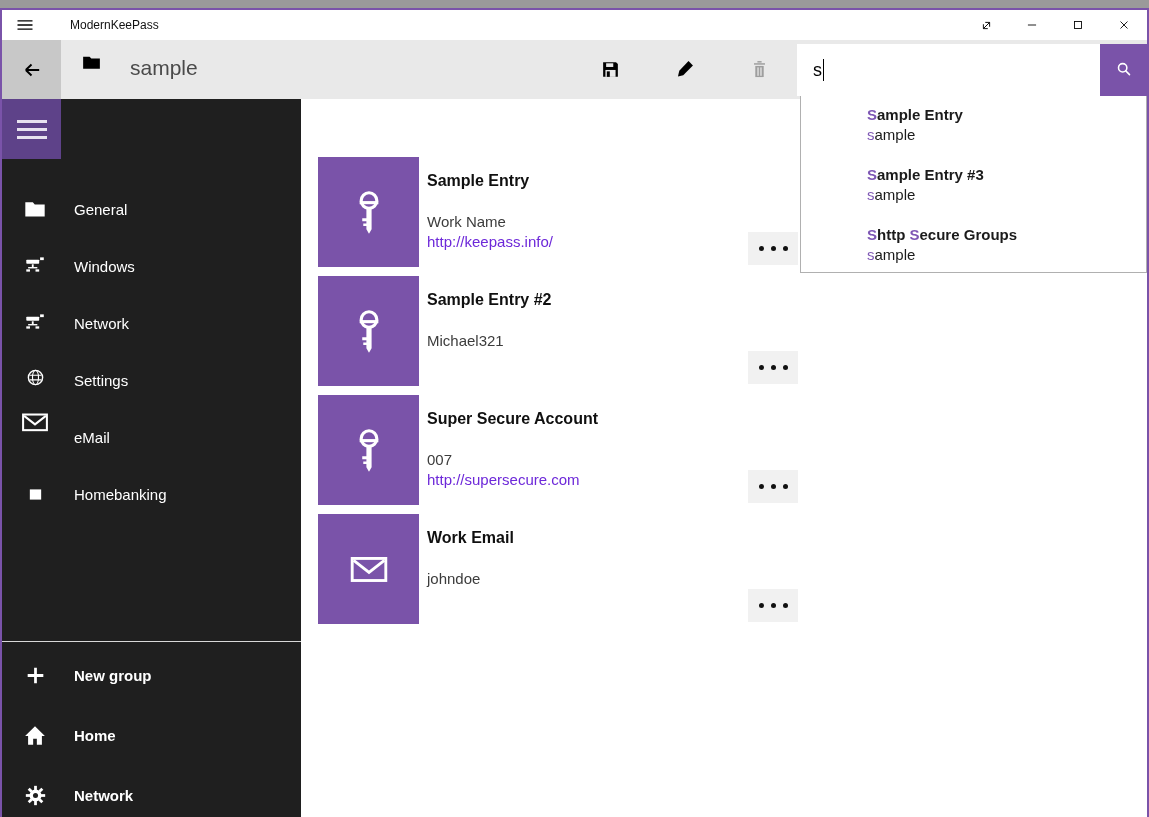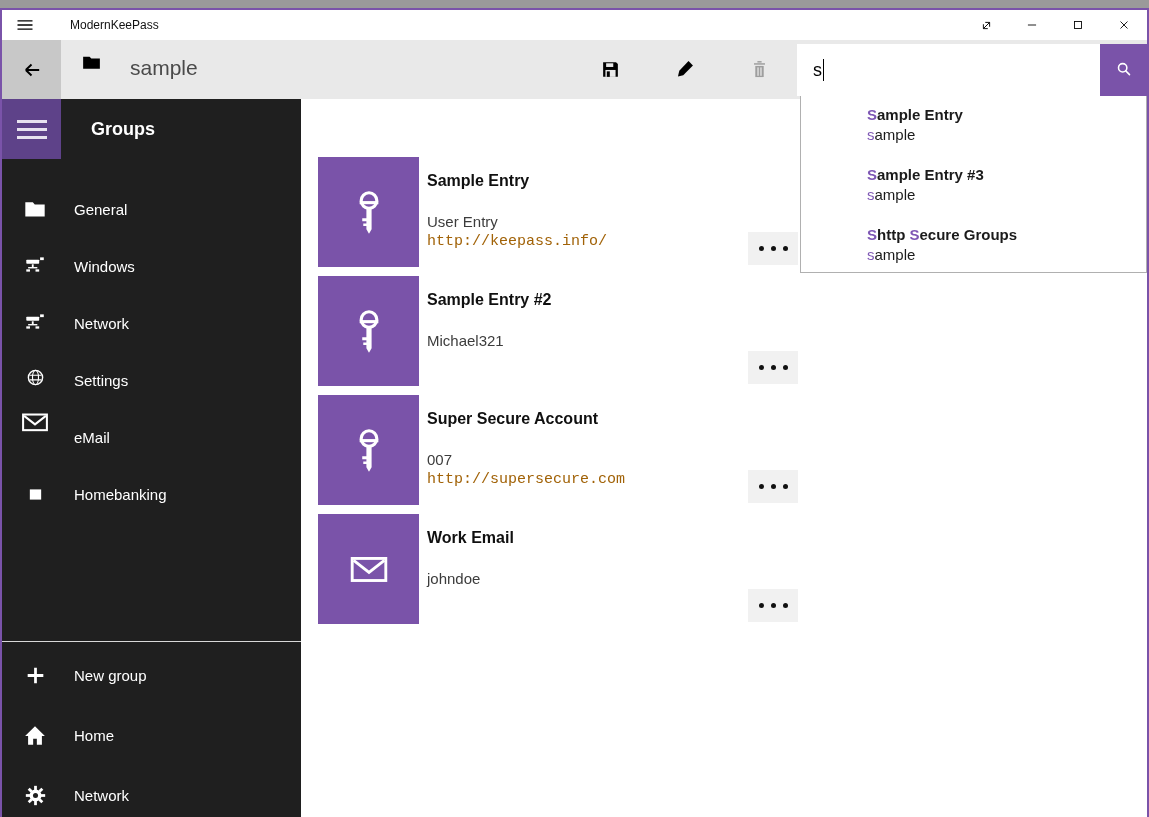--- a/index.html
+++ b/index.html
@@ -49,29 +49,29 @@
   .sb-burger i{display:block;width:30px;height:3px;background:#e7e2ef;}
   .sb-header{position:absolute;left:89px;top:0;height:60px;line-height:60px;color:#fff;font-size:18px;font-weight:700;}
   .sb-item{position:absolute;left:0;right:0;top:calc(62px + var(--i)*57px);height:57px;
     display:flex;align-items:flex-end;cursor:pointer;}
   .sb-item .ic{width:34px;margin-left:16px;display:flex;justify-content:center;}
   .sb-item .lbl{margin-left:22px;color:#fff;font-size:15px;}
   .sb-divider{position:absolute;left:0;right:0;top:542px;height:1px;background:#d9d9d9;}
   .sb-foot{position:absolute;left:0;right:0;top:calc(546px + var(--i)*60px);height:60px;
     display:flex;align-items:center;cursor:pointer;}
   .sb-foot .ic{width:34px;margin-left:16px;display:flex;justify-content:center;}
-  .sb-foot .lbl{margin-left:22px;color:#fff;font-size:15px;font-weight:400;}
+  .sb-foot .lbl{margin-left:22px;color:#fff;font-size:15px;font-weight:700;}
 
   
   .entry{position:absolute;left:316px;width:480px;height:110px;top:calc(147px + var(--i)*119px);}
   .tile{position:absolute;left:0;top:0;width:101px;height:110px;background:var(--accent);
     display:flex;align-items:center;justify-content:center;cursor:pointer;}
   .e-title{position:absolute;left:109px;top:15px;font-size:16px;font-weight:700;color:#101010;}
   .e-user{position:absolute;left:109px;top:55px;font-size:15px;color:#3c3c3c;line-height:20px;}
-  .e-url{position:absolute;left:109px;top:75px;font-size:15px;color:#a16207;line-height:20px;font-family:Liberation Mono, monospace;}
+  .e-url{position:absolute;left:109px;top:75px;font-size:15px;color:#6d28d9;line-height:20px;}
   .more-btn{position:absolute;left:430px;top:75px;width:50px;height:33px;background:#f1f1f1;
     display:flex;align-items:center;justify-content:center;gap:7px;cursor:pointer;}
   .more-btn b{width:5px;height:5px;border-radius:50%;background:#111;}
 </style>
 </head>
 <body>
 
 <div class="window">
 
   <div class="titlebar">
@@ -169,21 +169,20 @@
         <div class="sg-sub"><span class="hl">s</span><span>ample</span></div>
       </div>
     </div>
 
   <div class="sidebar">
     <div class="sb-burger">
       <i></i>
         <i></i>
         <i></i>
     </div>
-    <div class="sb-header">Groups</div>
 
     <div>
 
         <div class="sb-item" style="--i: 0;">
           <span class="ic">
             <svg width="22" height="19" viewBox="0 0 100 84">
               <path d="M6 14 h34 l9 10 h45 v54 h-88 Z" fill="#fff"></path>
             </svg>
           </span>
           <span class="lbl">General</span>
@@ -300,21 +299,21 @@
         <div class="tile">
           <span class="tile-ic">
             <svg width="52" height="52" viewBox="0 0 100 100">
               <circle cx="50" cy="28" r="15" fill="none" stroke="#fff" stroke-width="6"></circle>
               <path d="M32 32 H68" stroke="#fff" stroke-width="6"></path>
               <path d="M45 43 H55 V83 L50 92 L45 83 V77 H39 V72 H45 V68 H37 V62 H45 Z" fill="#fff"></path>
             </svg>
           </span>
         </div>
         <div class="e-title">Sample Entry</div>
-        <div class="e-user">User Entry</div>
+        <div class="e-user">Work Name</div>
         <div class="e-url">http://keepass.info/</div>
         <div class="more-btn">
           <b></b>
           <b></b>
           <b></b>
         </div>
       </div>
 
       <div class="entry" style="--i: 1;">
         <div class="tile">

